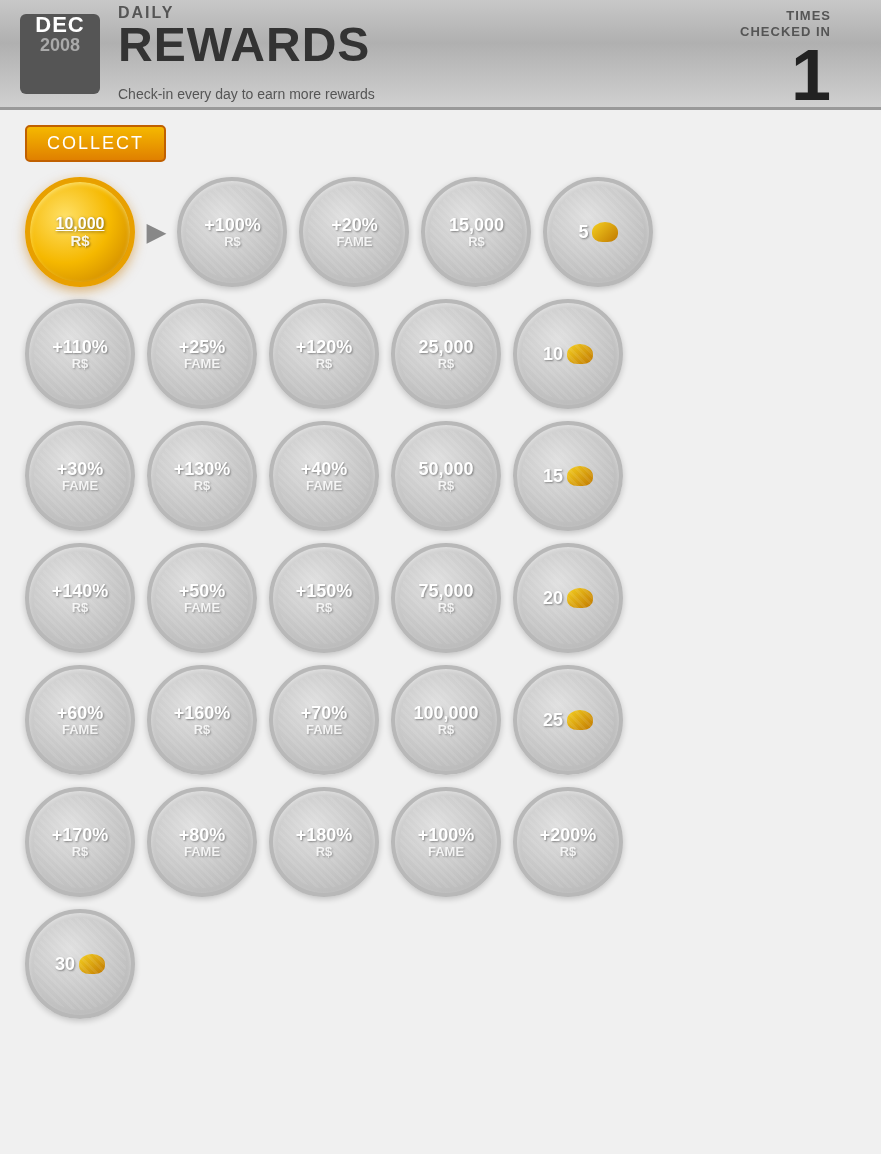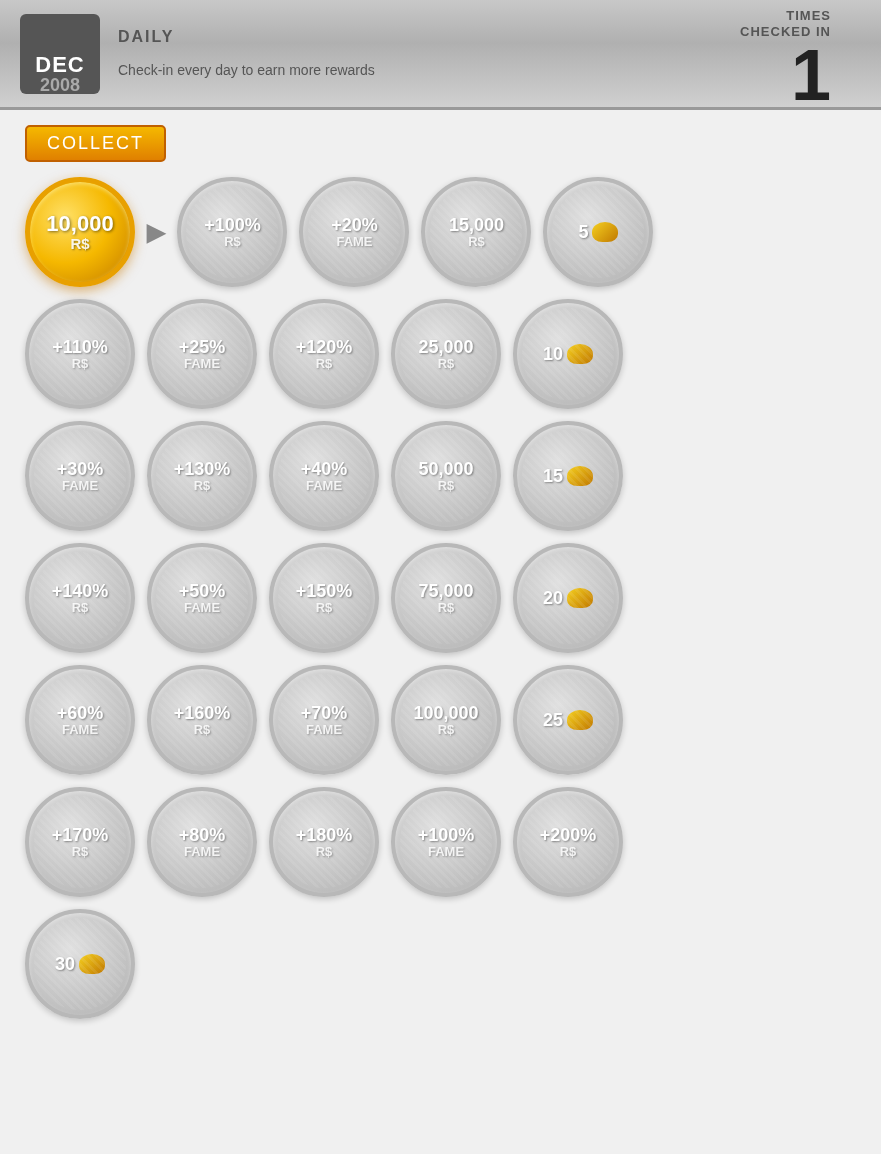--- a/index.html
+++ b/index.html
@@ -23,21 +23,21 @@
     }
 
     .date-badge {
       background: #555;
       color: white;
       width: 80px;
       height: 80px;
       display: flex;
       flex-direction: column;
       align-items: center;
-      justify-content: flex-end;
+      justify-content: flex-start;
       border-radius: 6px;
       margin-right: 18px;
       flex-shrink: 0;
     }
 
     .date-month {
       font-size: 22px;
       font-weight: 900;
       color: white;
       line-height: 1;
@@ -162,25 +162,26 @@
       border: 5px solid #e8a000;
       display: flex;
       flex-direction: column;
       align-items: center;
       justify-content: center;
       flex-shrink: 0;
       box-shadow: 0 4px 12px rgba(200, 120, 0, 0.5), inset 0 2px 4px rgba(255,255,200,0.5);
     }
 
     .reward-coin-active .coin-value {
-      font-size: 22px;
+      font-size: 16px;
       font-weight: 900;
       color: white;
       text-shadow: 1px 1px 3px rgba(0,0,0,0.5);
       line-height: 1;
+      text-decoration: underline;
     }
 
     .reward-coin-active .coin-label {
       font-size: 15px;
       font-weight: 700;
       color: rgba(255,255,255,0.9);
       text-shadow: 1px 1px 2px rgba(0,0,0,0.4);
     }
 
     
@@ -252,20 +253,21 @@
 </head>
 <body>
 
 <div class="header">
   <div class="date-badge">
     <span class="date-month">DEC</span>
     <span class="date-year">2008</span>
   </div>
   <div class="header-text">
     <div class="header-daily">DAILY</div>
+    <div class="header-rewards">REWARDS</div>
     <div class="header-subtitle">Check-in every day to earn more rewards</div>
   </div>
   <div class="times-checked">
     <div class="times-checked-label">TIMES<br>CHECKED IN</div>
     <div class="times-checked-number">1</div>
   </div>
 </div>
 
 <div class="scrollbar">
   <div class="scrollbar-thumb"></div>

